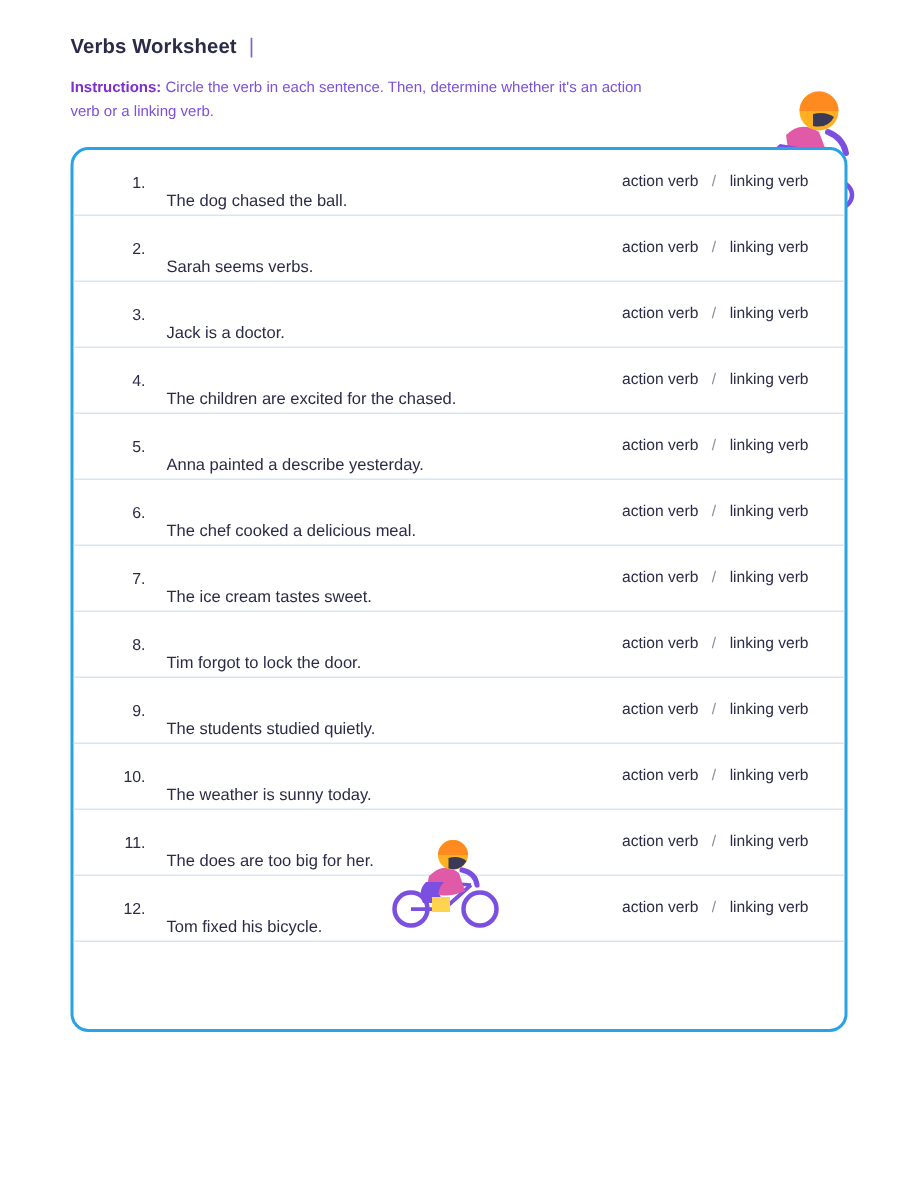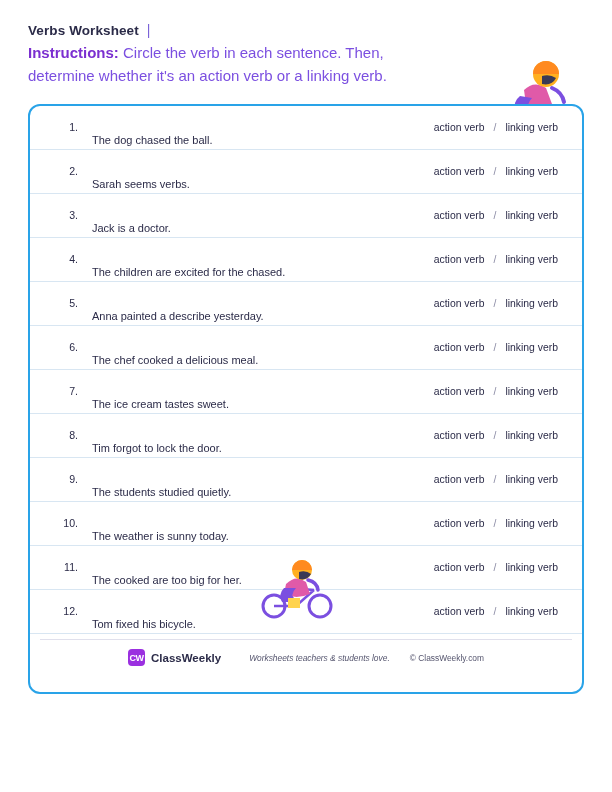--- a/index.html
+++ b/index.html
@@ -13,21 +13,21 @@
     font-family: "Liberation Sans", sans-serif;
     color: #2b2b48;
     position: relative;
     overflow: hidden;
   }
   .page {
     position: relative;
     width: 612px;
     height: 684px;
     box-sizing: border-box;
-    padding: 0 28px;
+    padding: 0 47px;
   }
 
   
   .header {
     padding-top: 22px;
     display: flex;
     align-items: baseline;
     gap: 7px;
   }
   .header-title {
@@ -53,22 +53,22 @@
     font-size: 10.3px;
     line-height: 1.55;
     color: #3a3a56;
     max-width: 450px;
   }
   .intro .lv { color: #2f2fd4; font-weight: bold; }
   .intro .av { color: #2b2b48; font-weight: bold; }
 
   
   .instructions {
-    margin-top: 3px;
-    font-size: 15px;
+    margin-top: 13px;
+    font-size: 10px;
     line-height: 1.55;
     color: #7b4fe0;
     max-width: 400px;
   }
   .instructions .label {
     font-weight: bold;
     color: #7b2fd0;
   }
 
   
@@ -316,21 +316,21 @@
       <span class="row-text">The weather is sunny today.</span>
       <span class="row-choices">
         <span class="choice">action verb</span>
         <span class="slash">/</span>
         <span class="choice">linking verb</span>
       </span>
     </div>
 
     <div class="row">
       <span class="row-num">11</span>
-      <span class="row-text">The cooked are too big for her.</span>
+      <span class="row-text">The does are too big for her.</span>
       <span class="row-choices">
         <span class="choice">action verb</span>
         <span class="slash">/</span>
         <span class="choice">linking verb</span>
       </span>
     </div>
 
     <div class="row">
       <span class="row-num">12</span>
       <span class="row-text">Tom fixed his bicycle.</span>
@@ -350,25 +350,14 @@
     <path d="M16 48 L38 48 L56 32 M38 48 L30 30 L56 32" stroke="#7b4fe0" stroke-width="2.5" fill="none"></path>
     <path d="M28 26 q10 -10 20 -2 l4 12 q-14 6 -26 0 z" fill="#e05aa8"></path>
     <path d="M26 30 q-6 6 -2 14 l12 0 q-4 -8 2 -14 z" fill="#7b4fe0"></path>
     <circle cx="44" cy="12" r="10" fill="#ffb020"></circle>
     <path d="M34 12 a10 10 0 0 1 20 0 z" fill="#ff8a1f"></path>
     <path d="M41 14 q7 -2 12 2 q-4 7 -12 5 z" fill="#3a3a56"></path>
     <path d="M50 22 q9 2 10 10" stroke="#7b4fe0" stroke-width="3.5" fill="none" stroke-linecap="round"></path>
     <rect x="30" y="40" width="12" height="10" fill="#ffd34d"></rect>
   </svg>
 
-  <div class="footer">
-    <div class="footer-rule"></div>
-    <div class="footer-inner">
-      <div class="brand">
-        <span class="brand-logo">CW</span>
-        <span class="brand-name">ClassWeekly</span>
-      </div>
-      <span class="footer-tag">Worksheets teachers &amp; students love.</span>
-      <span class="footer-copy">© ClassWeekly.com</span>
-    </div>
-  </div>
 
 </div>
 
 </body></html>

